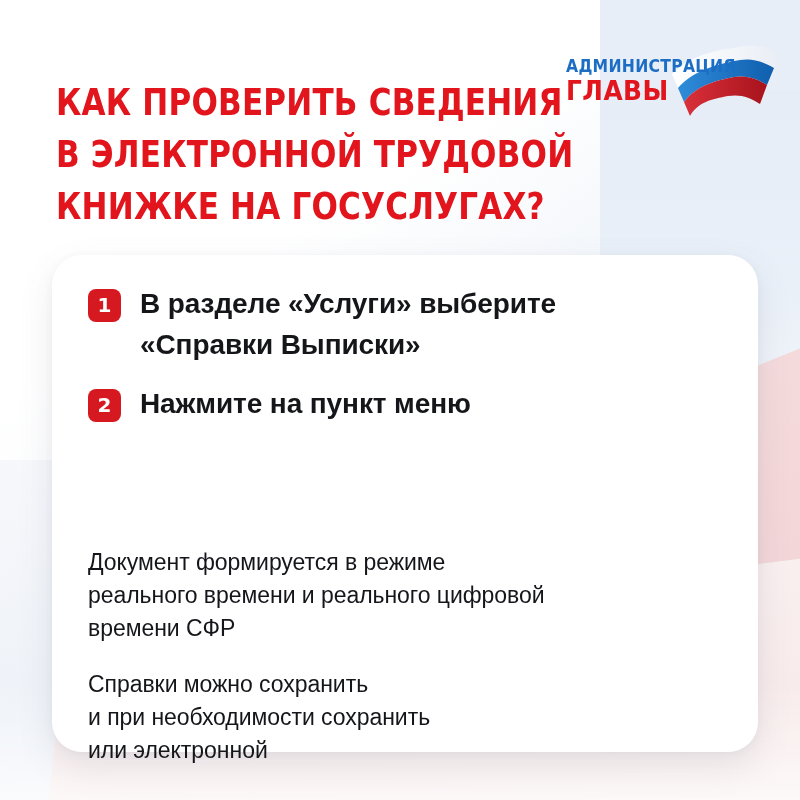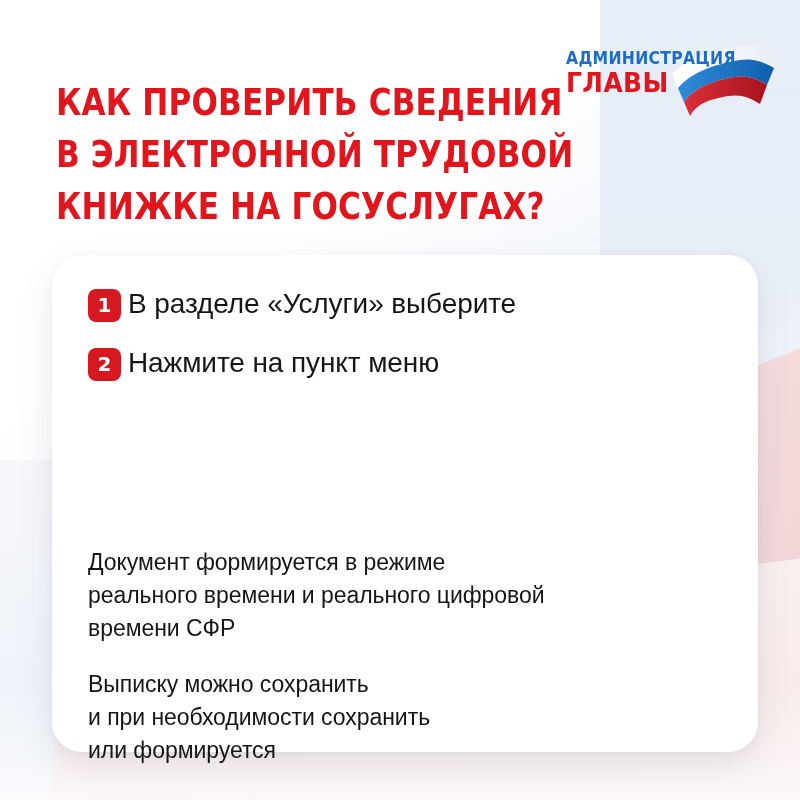--- a/index.html
+++ b/index.html
@@ -118,21 +118,21 @@
   .logo {
     position: absolute;
     right: 22px;
     top: 46px;
     width: 212px;
     height: 76px;
   }
   .logo-text {
     position: absolute;
     left: 0;
-    top: 2px;
+    top: 10px;
     width: 146px;
     text-align: left;
     font-family: "DejaVu Sans", sans-serif;
     font-weight: 700;
     text-transform: uppercase;
   }
   .logo-admin {
     display: block;
     color: #1c6ec4;
     font-size: 17px;
@@ -196,25 +196,25 @@
     color: #ffffff;
     font-family: "DejaVu Sans", sans-serif;
     font-weight: 700;
     font-size: 20px;
     line-height: 33px;
     text-align: center;
     margin-top: 6px;
   }
 
   .step-text {
-    margin-left: 7px;
+    margin-left: 19px;
     color: #15161a;
     font-size: 28px;
     line-height: 41px;
-    font-weight: 400;
+    font-weight: 700;
     letter-spacing: -0.1px;
   }
   .step-text .sline { display: block; white-space: nowrap; }
 
   .paras {
     position: absolute;
     left: 36px;
     top: 268px;
     right: 26px;
   }
@@ -277,20 +277,21 @@
   </div>
 
   <div class="card">
 
     <div class="steps">
 
       <div class="step">
         <div class="badge">1</div>
         <div class="step-text">
           <span class="sline">В разделе «Услуги» выберите</span>
+          <span class="sline">«Справки Выписки»</span>
         </div>
       </div>
 
       <div class="step">
         <div class="badge">2</div>
         <div class="step-text">
           <span class="sline">Нажмите на пункт меню</span>
         </div>
       </div>
 
@@ -298,21 +299,21 @@
 
     <div class="paras">
 
       <p class="para">
         <span class="pline">Документ формируется в режиме</span>
         <span class="pline">реального времени и реального цифровой</span>
         <span class="pline">времени СФР</span>
       </p>
 
       <p class="para">
-        <span class="pline">Выписку можно сохранить</span>
+        <span class="pline">Справки можно сохранить</span>
         <span class="pline">и при необходимости сохранить</span>
-        <span class="pline">или формируется</span>
+        <span class="pline">или электронной</span>
       </p>
 
     </div>
 
   </div>
 </div>
 
 </body></html>

